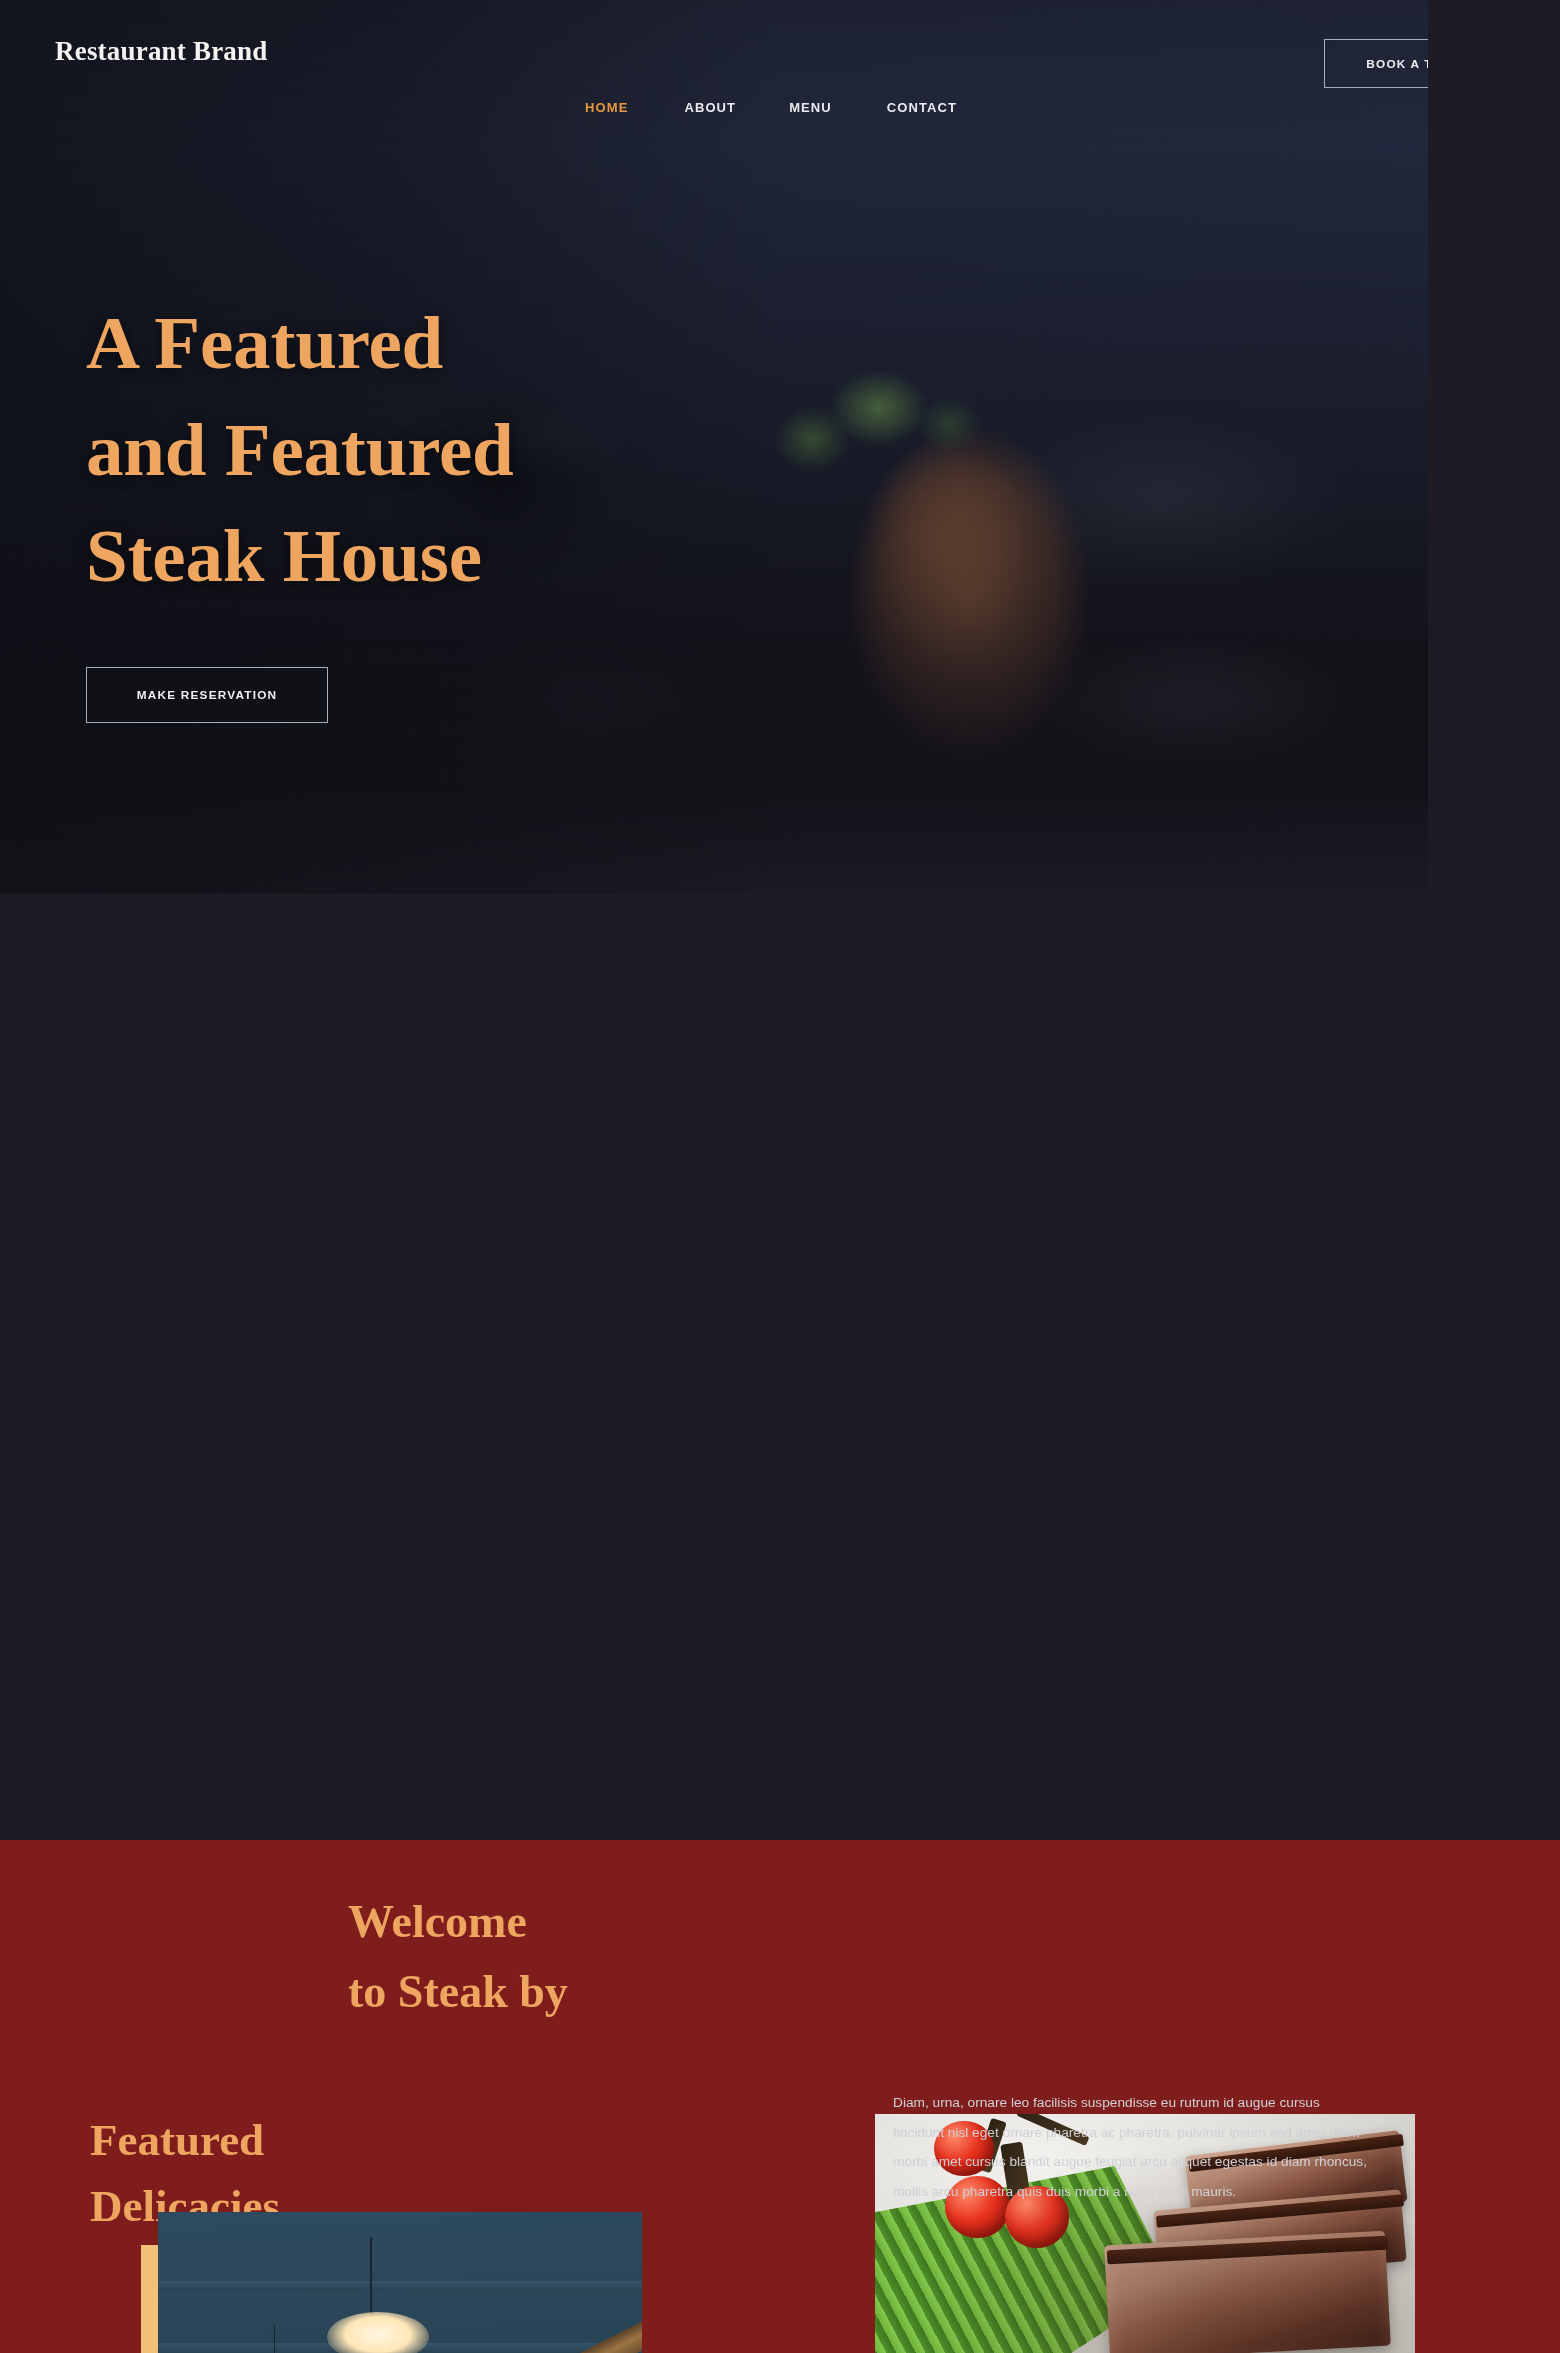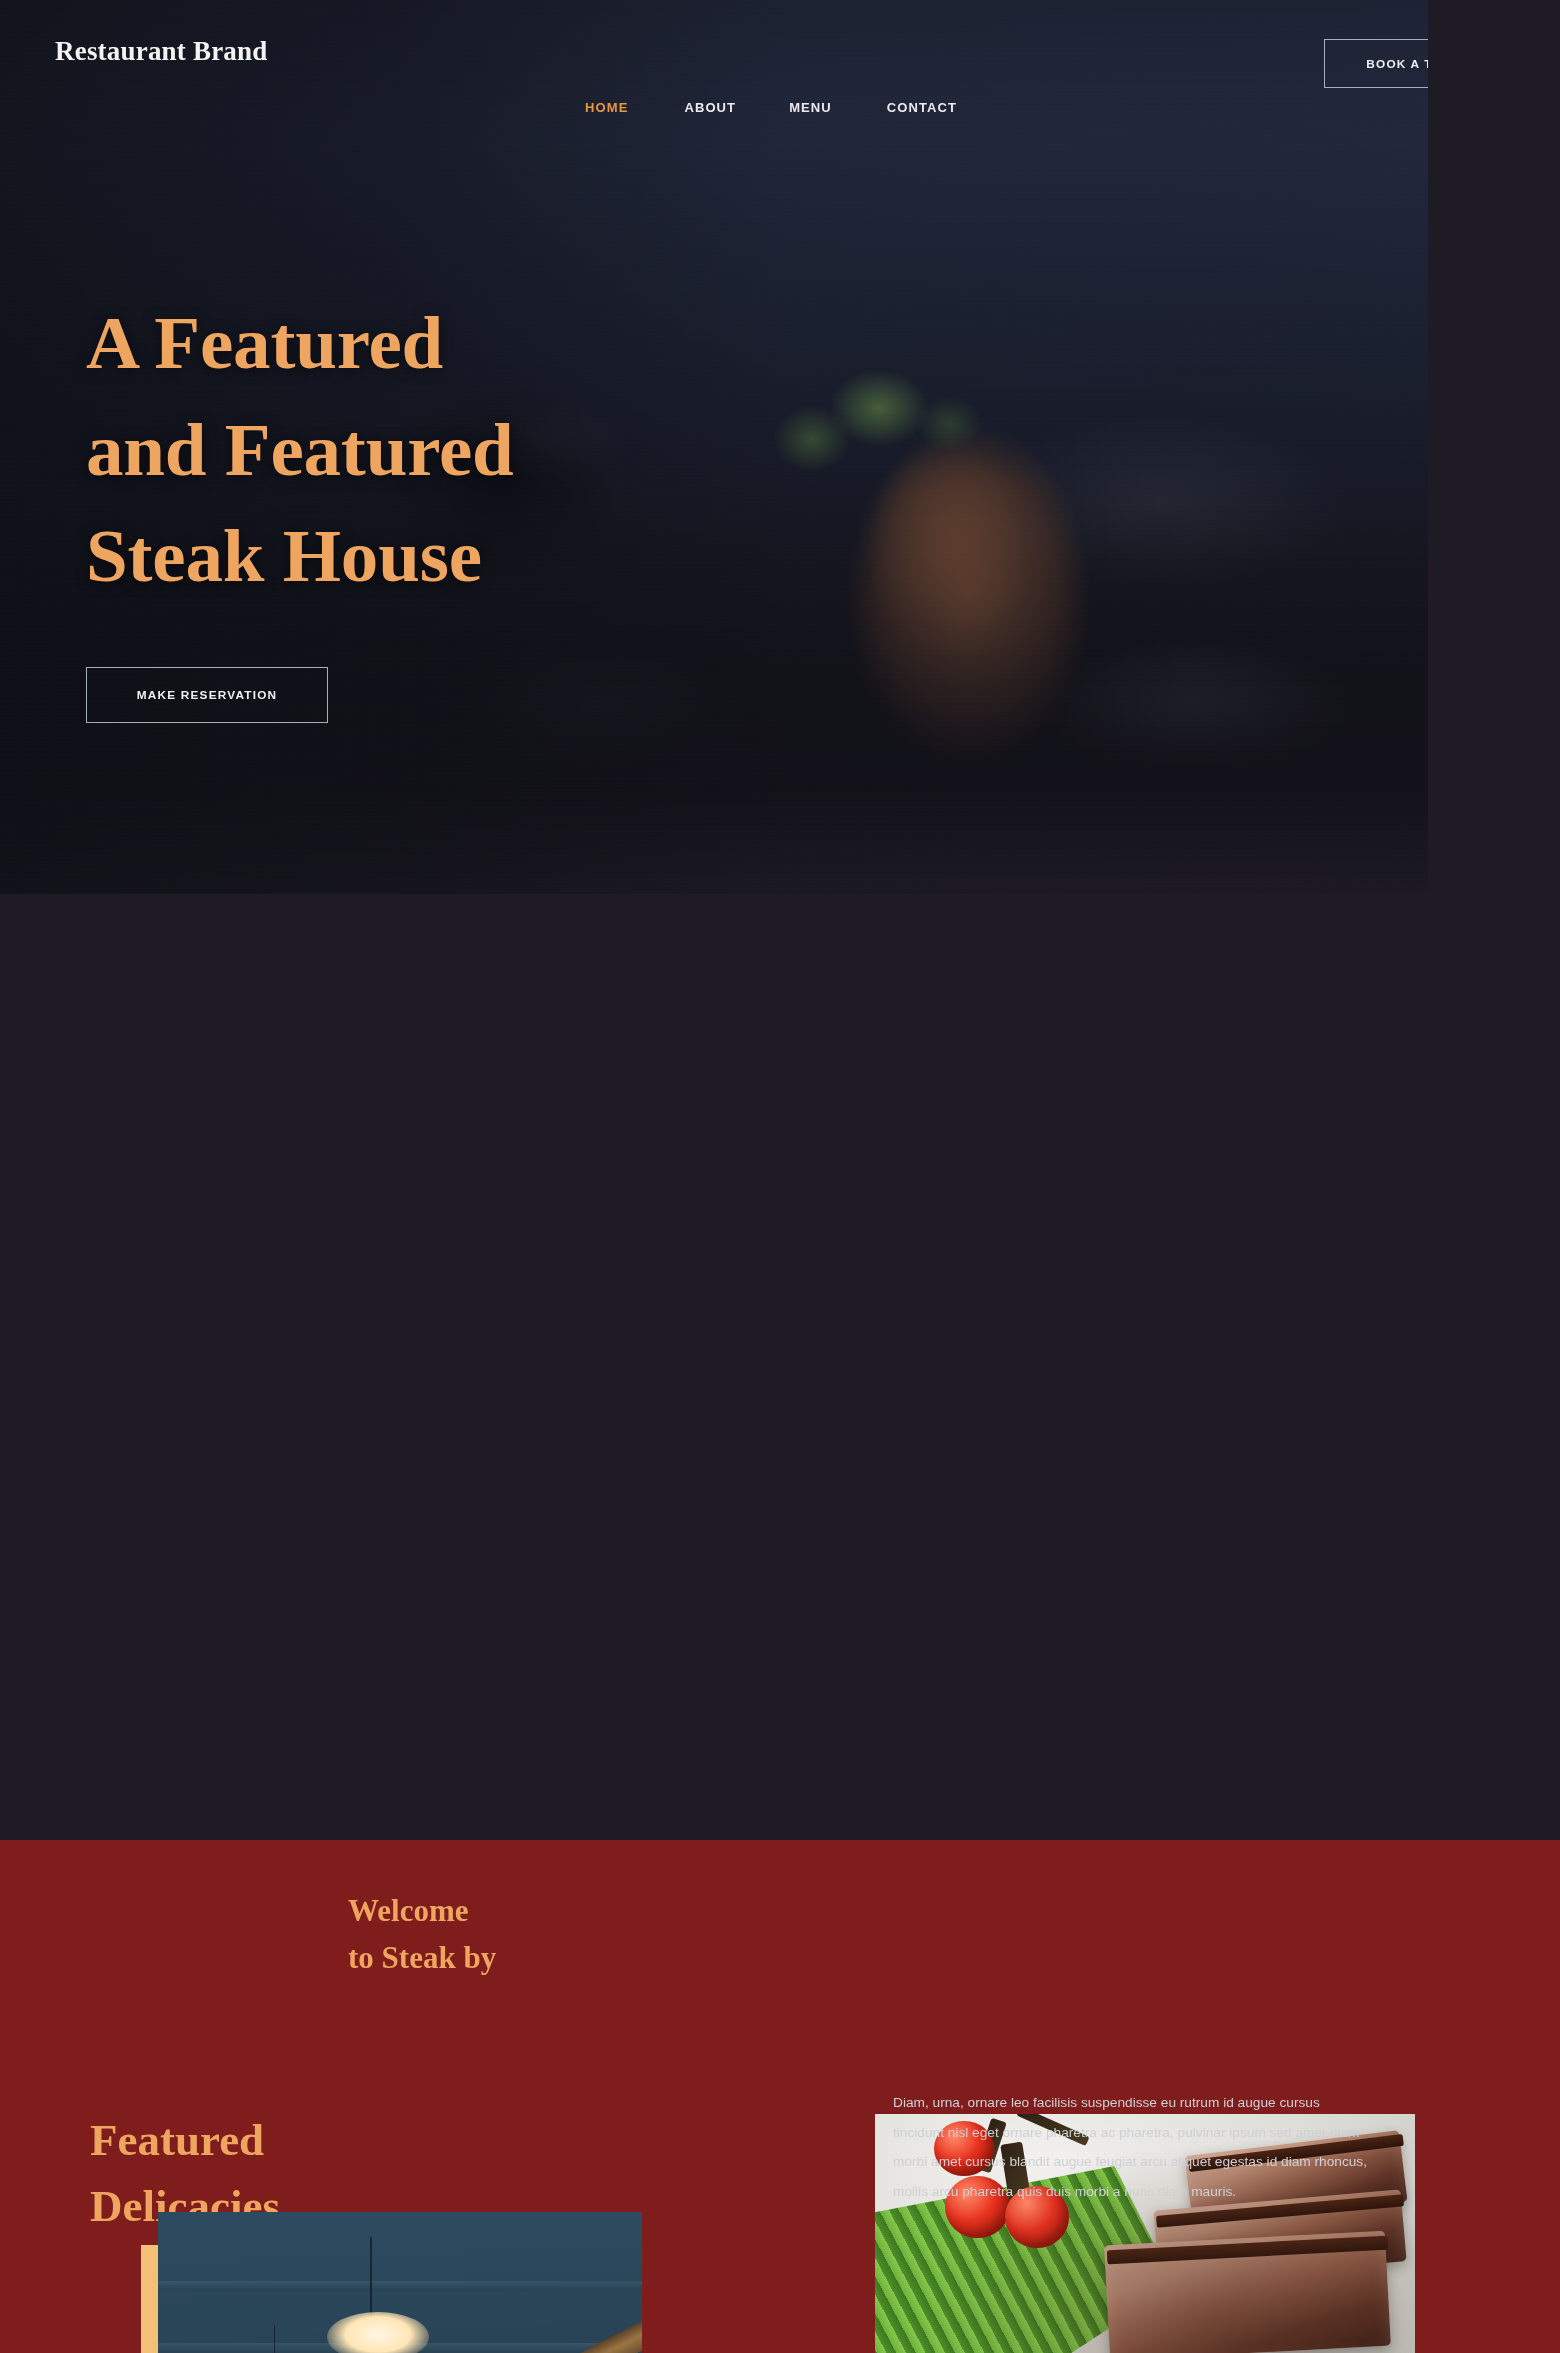--- a/index.html
+++ b/index.html
@@ -103,21 +103,21 @@
   }
 
   
   .section-dark {
     position:relative; width:1561px; background:#1e1b24;
     height:945px;
   }
   .welcome-title {
     position:absolute; left:348px; top:993px;
     font-family:"Liberation Serif", serif;
-    font-weight:700; font-size:31px; line-height:1.52;
+    font-weight:700; font-size:46px; line-height:1.52;
     color:#eea55f; z-index:6;
   }
   .welcome-title span { display:block; }
 
   .interior-frame {
     position:absolute; left:141px; top:1351px;
     width:464px; height:618px; z-index:2;
   }
   .frame-left {
     position:absolute; left:0; top:0; width:16.5px; height:618px;

